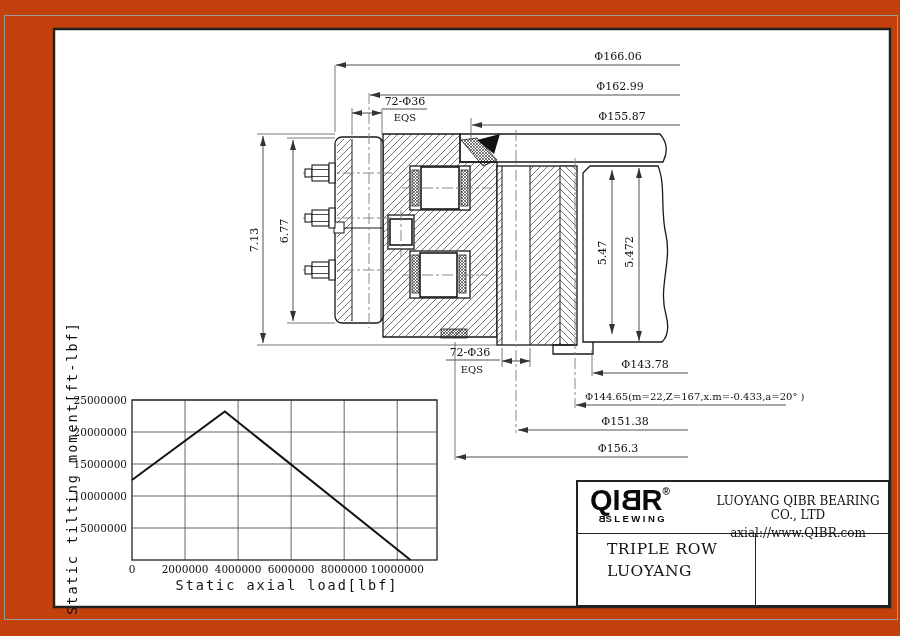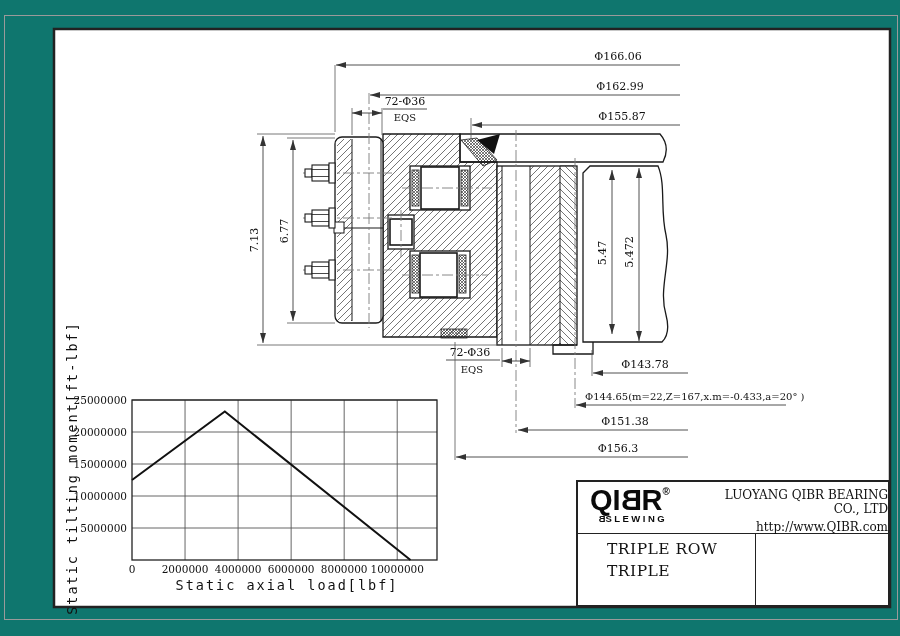--- a/index.html
+++ b/index.html
@@ -1,16 +1,16 @@
 <!DOCTYPE html>
 <html><head>
 <meta charset="utf-8">
 <style>
   html,body{margin:0;padding:0;background:#e8e8e8;}
-  .sheet{position:relative;width:900px;height:636px;background:#0f766e;overflow:hidden;
+  .sheet{position:relative;width:900px;height:636px;background:#c2410c;overflow:hidden;
          font-family:"Liberation Sans",sans-serif;}
   svg text{font-family:"DejaVu Serif",serif;fill:#111;}
   .dim{font-size:11px;}
   .dimS{font-size:10px;}
   .cl{stroke:#7a7a7a;stroke-width:0.9;stroke-dasharray:11 3 3 3;fill:none;}
   .ext{stroke:#555;stroke-width:0.8;fill:none;}
   .dln{stroke:#3c3c3c;stroke-width:0.9;fill:none;}
   .ol{stroke:#1a1a1a;stroke-width:1.3;fill:none;}
   .olw{stroke:#1a1a1a;stroke-width:1.3;fill:#fff;}
   .bolt rect{fill:#fff;stroke:#1a1a1a;stroke-width:1.1;}
@@ -18,21 +18,21 @@
   .axisTitle{font-family:"DejaVu Sans Mono",monospace;font-size:13.5px;letter-spacing:2px;}
   
   .tb{position:absolute;left:576px;top:480px;width:314px;height:127px;border:2px solid #222;
       box-sizing:border-box;background:#fff;}
   .tb-row1{position:absolute;left:0;top:0;width:100%;height:52px;border-bottom:1.5px solid #222;box-sizing:border-box;display:flex;}
   .logo{padding:3px 0 0 12px;width:118px;color:#0a0a0a;}
   .logo-main{font-weight:bold;font-size:29px;line-height:30px;letter-spacing:0px;}
   .logo-sub{font-weight:bold;font-size:9.5px;letter-spacing:2.5px;margin-top:-2px;padding-left:6px;}
   .flip{display:inline-block;transform:scaleX(-1);}
   .reg{font-size:10px;vertical-align:top;line-height:14px;}
-  .company{flex:1;text-align:right;font-family:"DejaVu Serif",serif;font-size:12px;padding-top:6px;color:#111;}
+  .company{flex:1;text-align:center;font-family:"DejaVu Serif",serif;font-size:12px;padding-top:12px;color:#111;}
   .company .url{margin-top:4px;font-size:12px;}
   .tb-row2{position:absolute;left:16px;top:52px;width:100%;height:73px;display:flex;}
   .cell-product{width:162px;border-right:1.5px solid #222;box-sizing:border-box;
       font-family:"DejaVu Serif",serif;font-size:15.5px;letter-spacing:0.5px;color:#111;
       padding:4px 0 0 13px;line-height:22px;}
   .cell-part{flex:1;text-align:center;font-family:"DejaVu Serif",serif;color:#111;}
   .pn-label{font-size:16px;word-spacing:10px;margin-top:7px;letter-spacing:1px;}
   .pn-value{font-size:12.5px;margin-top:11px;letter-spacing:0.3px;}
 </style>
 </head>
@@ -229,23 +229,23 @@
 
 
 <div class="tb">
   <div class="tb-row1">
     <div class="logo">
       <div class="logo-main"><span>QI</span><span class="flip">B</span><span>R</span><span class="reg">®</span></div>
       <div class="logo-sub"><span class="flip">B</span><span>SLEWING</span></div>
     </div>
     <div class="company">
       <div>LUOYANG QIBR BEARING CO., LTD</div>
-      <div class="url">http://www.QIBR.com</div>
+      <div class="url">axial://www.QIBR.com</div>
     </div>
   </div>
   <div class="tb-row2">
     <div class="cell-product">
       <div>TRIPLE ROW</div>
-      <div>TRIPLE</div>
+      <div>LUOYANG</div>
     </div>
   </div>
 </div>
 </div>
 
 </body></html>

